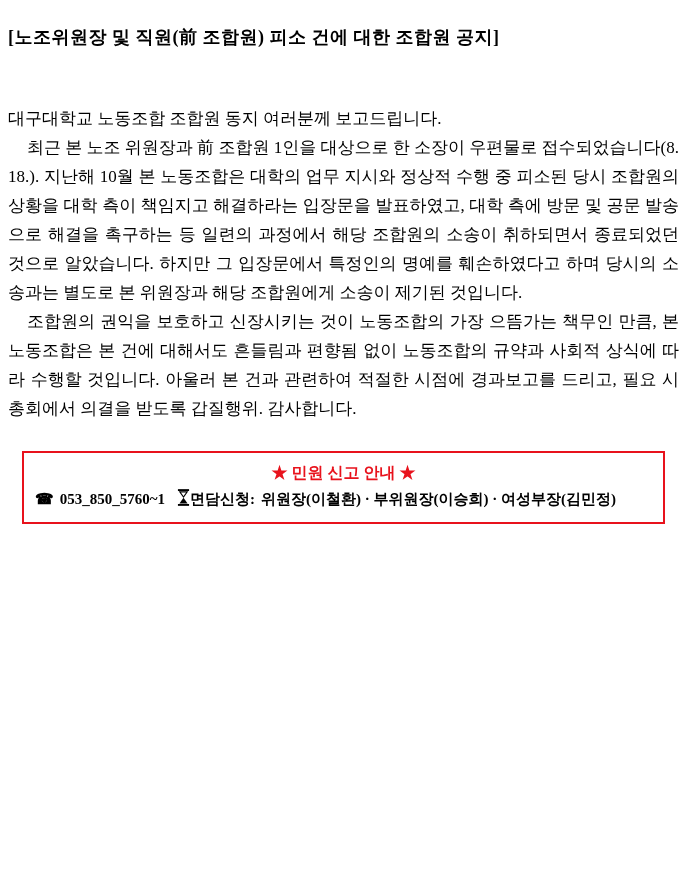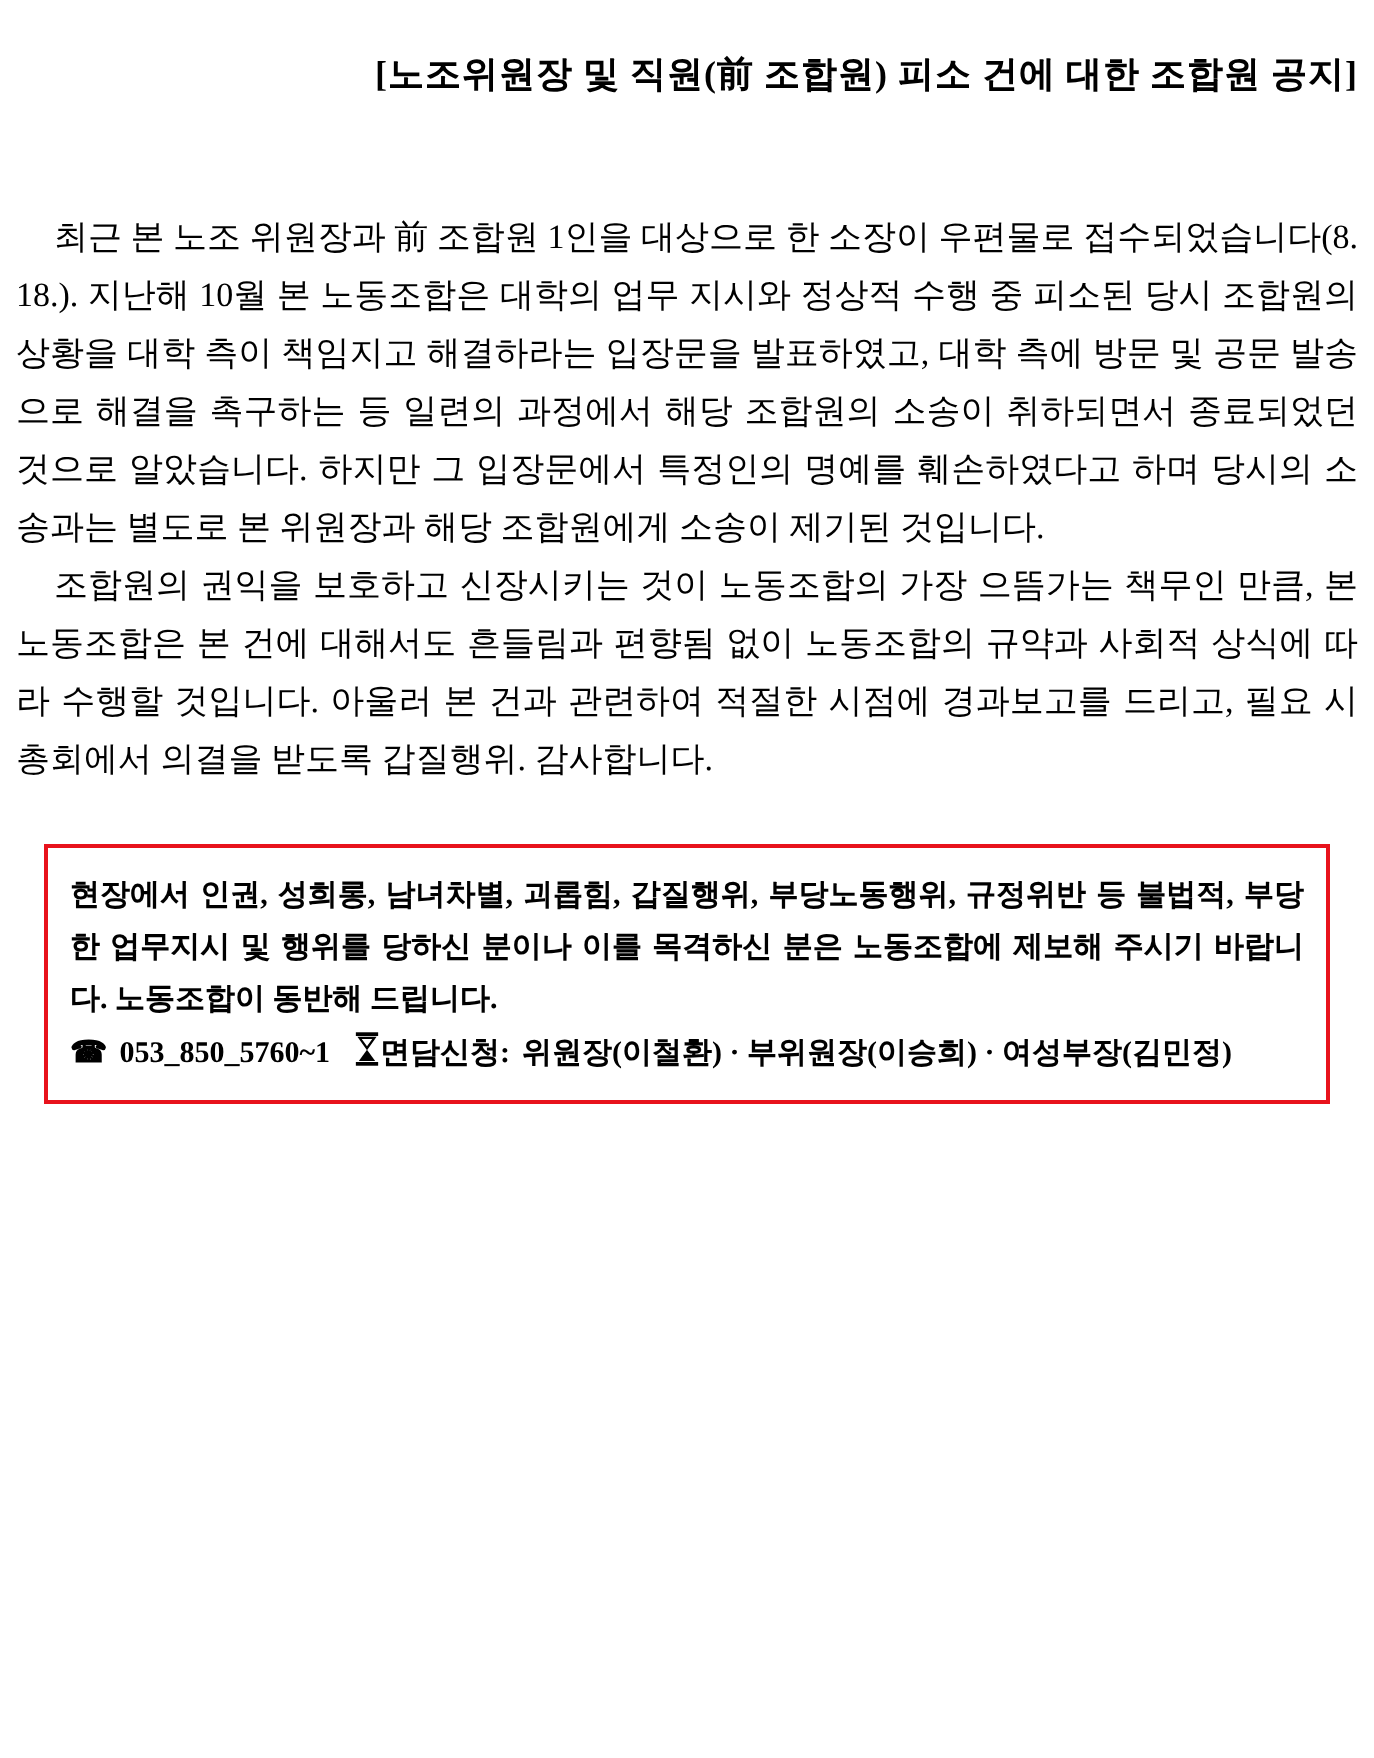--- a/index.html
+++ b/index.html
@@ -8,21 +8,21 @@
     background:var(--background,#ffffff);
     box-sizing:border-box;
     padding:18px 8px 0;
     font-family:"Liberation Serif","DejaVu Serif",serif;
     color:var(--text,#000000);
     overflow:hidden;
     position:relative;
   }
   .doc-title{
     margin:6px 0 0;
-    text-align:right;
+    text-align:left;
     font-size:18px;
     font-weight:700;
     letter-spacing:.5px;
     line-height:26px;
   }
   .doc-body{
     margin-top:54px;
     font-size:17px;
     line-height:29px;
     text-align:justify;
@@ -77,28 +77,29 @@
   .meeting-label{margin-right:6px;}
 </style>
 </head>
 <body>
 
 <div class="page">
 
   <h1 class="doc-title">[노조위원장 및 직원(前 조합원) 피소 건에 대한 조합원 공지]</h1>
 
   <div class="doc-body">
+    <p class="para">대구대학교 노동조합 조합원 동지 여러분께 보고드립니다.</p>
     <p class="para indent">최근 본 노조 위원장과 前 조합원 1인을 대상으로 한 소장이 우편물로 접수되었습니다(8. 18.). 지난해 10월 본 노동조합은 대학의 업무 지시와 정상적 수행 중 피소된 당시 조합원의 상황을 대학 측이 책임지고 해결하라는 입장문을 발표하였고, 대학 측에 방문 및 공문 발송으로 해결을 촉구하는 등 일련의 과정에서 해당 조합원의 소송이 취하되면서 종료되었던 것으로 알았습니다. 하지만 그 입장문에서 특정인의 명예를 훼손하였다고 하며 당시의 소송과는 별도로 본 위원장과 해당 조합원에게 소송이 제기된 것입니다.</p>
     <p class="para indent">조합원의 권익을 보호하고 신장시키는 것이 노동조합의 가장 으뜸가는 책무인 만큼, 본 노동조합은 본 건에 대해서도 흔들림과 편향됨 없이 노동조합의 규약과 사회적 상식에 따라 수행할 것입니다. 아울러 본 건과 관련하여 적절한 시점에 경과보고를 드리고, 필요 시 총회에서 의결을 받도록 갑질행위. 감사합니다.</p>
   </div>
 
 
 
   <div class="notice-box">
-    <p class="notice-body">현장에서 인권, 성희롱, 남녀차별, 괴롭힘, 갑질행위, 부당노동행위, 규정위반 등 불법적, 부당한 업무지시 및 행위를 당하신 분이나 이를 목격하신 분은 노동조합에 제보해 주시기 바랍니다. 노동조합이 동반해 드립니다.</p>
+    <div class="notice-title">★ 민원 신고 안내 ★</div>
     <div class="notice-contact">
       <span class="tel-icon">☎</span><span class="phone-number">053_850_5760~1</span><span class="hourglass-icon"><svg viewBox="0 0 14 18" aria-hidden="true">
             <rect x="1" y="0" width="12" height="2" fill="#000"></rect>
             <rect x="1" y="16" width="12" height="2" fill="#000"></rect>
             <path d="M3 3 H11 L7 8.6 Z" fill="none" stroke="#000" stroke-width="1.2"></path>
             <path d="M7 9.4 L11.4 15.4 H2.6 Z" fill="#000"></path>
           </svg></span><span class="meeting-label">면담신청:</span><span>위원장(이철환) · 부위원장(이승희) · 여성부장(김민정)</span>
     </div>
   </div>
 

